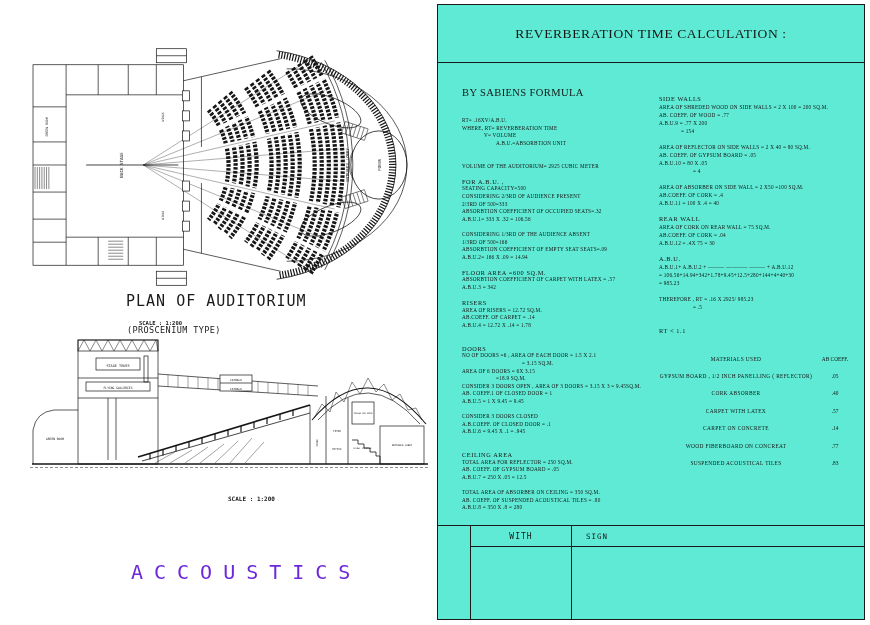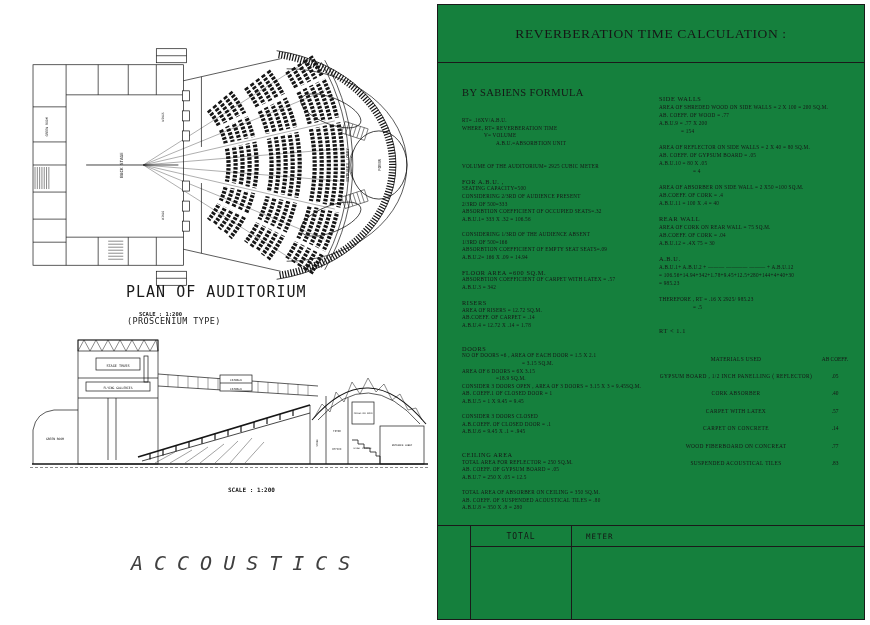--- a/index.html
+++ b/index.html
@@ -1,28 +1,28 @@
 <!DOCTYPE html>
 <html><head>
 <meta charset="utf-8">
 <style>
   html,body{margin:0;padding:0;background:#fff;}
   body{width:870px;height:625px;position:relative;overflow:hidden;
        font-family:"Liberation Serif",serif;color:#161616;}
   .page{position:absolute;inset:0;background:#fff;}
   svg{position:absolute;}
-  .cad{font-family:"DejaVu Sans Mono",monospace;position:absolute;white-space:nowrap;color:#1a1a1a;}
+  .cad{font-family:"DejaVu Sans Mono",monospace;position:absolute;white-space:nowrap;color:#1a1a1a;margin-top:9px;}
   #plan-caption{left:126px;top:283px;font-size:15px;letter-spacing:1px;}
   #plan-sub{left:127px;top:316px;font-size:8.5px;letter-spacing:0.4px;}
   #plan-scale{left:139px;top:311px;font-size:5.5px;font-weight:bold;}
   #section-caption{left:143px;top:468px;font-size:15.5px;letter-spacing:1.2px;}
   #section-scale{left:228px;top:486px;font-size:6px;font-weight:bold;}
-  #accoustics{left:131px;top:551px;font-size:20px;letter-spacing:11px;color:#404040;font-style:italic;}
+  #accoustics{left:131px;top:551px;font-size:20px;letter-spacing:11px;color:#6d28d9;}
   .right-panel{position:absolute;left:437px;top:4px;width:428px;height:616px;
-               border:1.2px solid #1a1a1a;background:#15803d;box-sizing:border-box;}
+               border:1.2px solid #1a1a1a;background:#5eead4;box-sizing:border-box;}
   .panel-title{height:57px;border-bottom:1.2px solid #1a1a1a;display:flex;align-items:center;
                justify-content:center;font-size:13.5px;letter-spacing:0.6px;}
   .calc{position:absolute;top:58px;left:0;right:0;bottom:94px;}
   .col-left{position:absolute;left:24px;top:24px;width:196px;}
   .col-right{position:absolute;left:221px;top:32px;width:200px;}
   .formula-heading{font-size:10.5px;letter-spacing:0.4px;margin-bottom:19px;}
   .ln{font-size:5.2px;letter-spacing:0.25px;white-space:nowrap;}
   .left-lines .ln{height:7.6px;line-height:7.6px;}
   .right-lines .ln{height:8px;line-height:8px;}
   .ln.h{font-size:6.3px;letter-spacing:0.6px;}
@@ -402,20 +402,20 @@
                 <div class="mc1">SUSPENDED ACOUSTICAL TILES</div>
                 <div class="mc2">.83</div>
               </div>
             </div>
         </div>
       </div>
     </div>
 
     <div class="stampgrid">
       <div class="sg-left"></div>
-      <div class="sg-stamp">TOTAL</div>
-      <div class="sg-sign">METER</div>
+      <div class="sg-stamp">WITH</div>
+      <div class="sg-sign">SIGN</div>
       <div class="sg-stamp-body"></div>
       <div></div>
     </div>
   </div>
 
 </div>
 
 </body></html>

